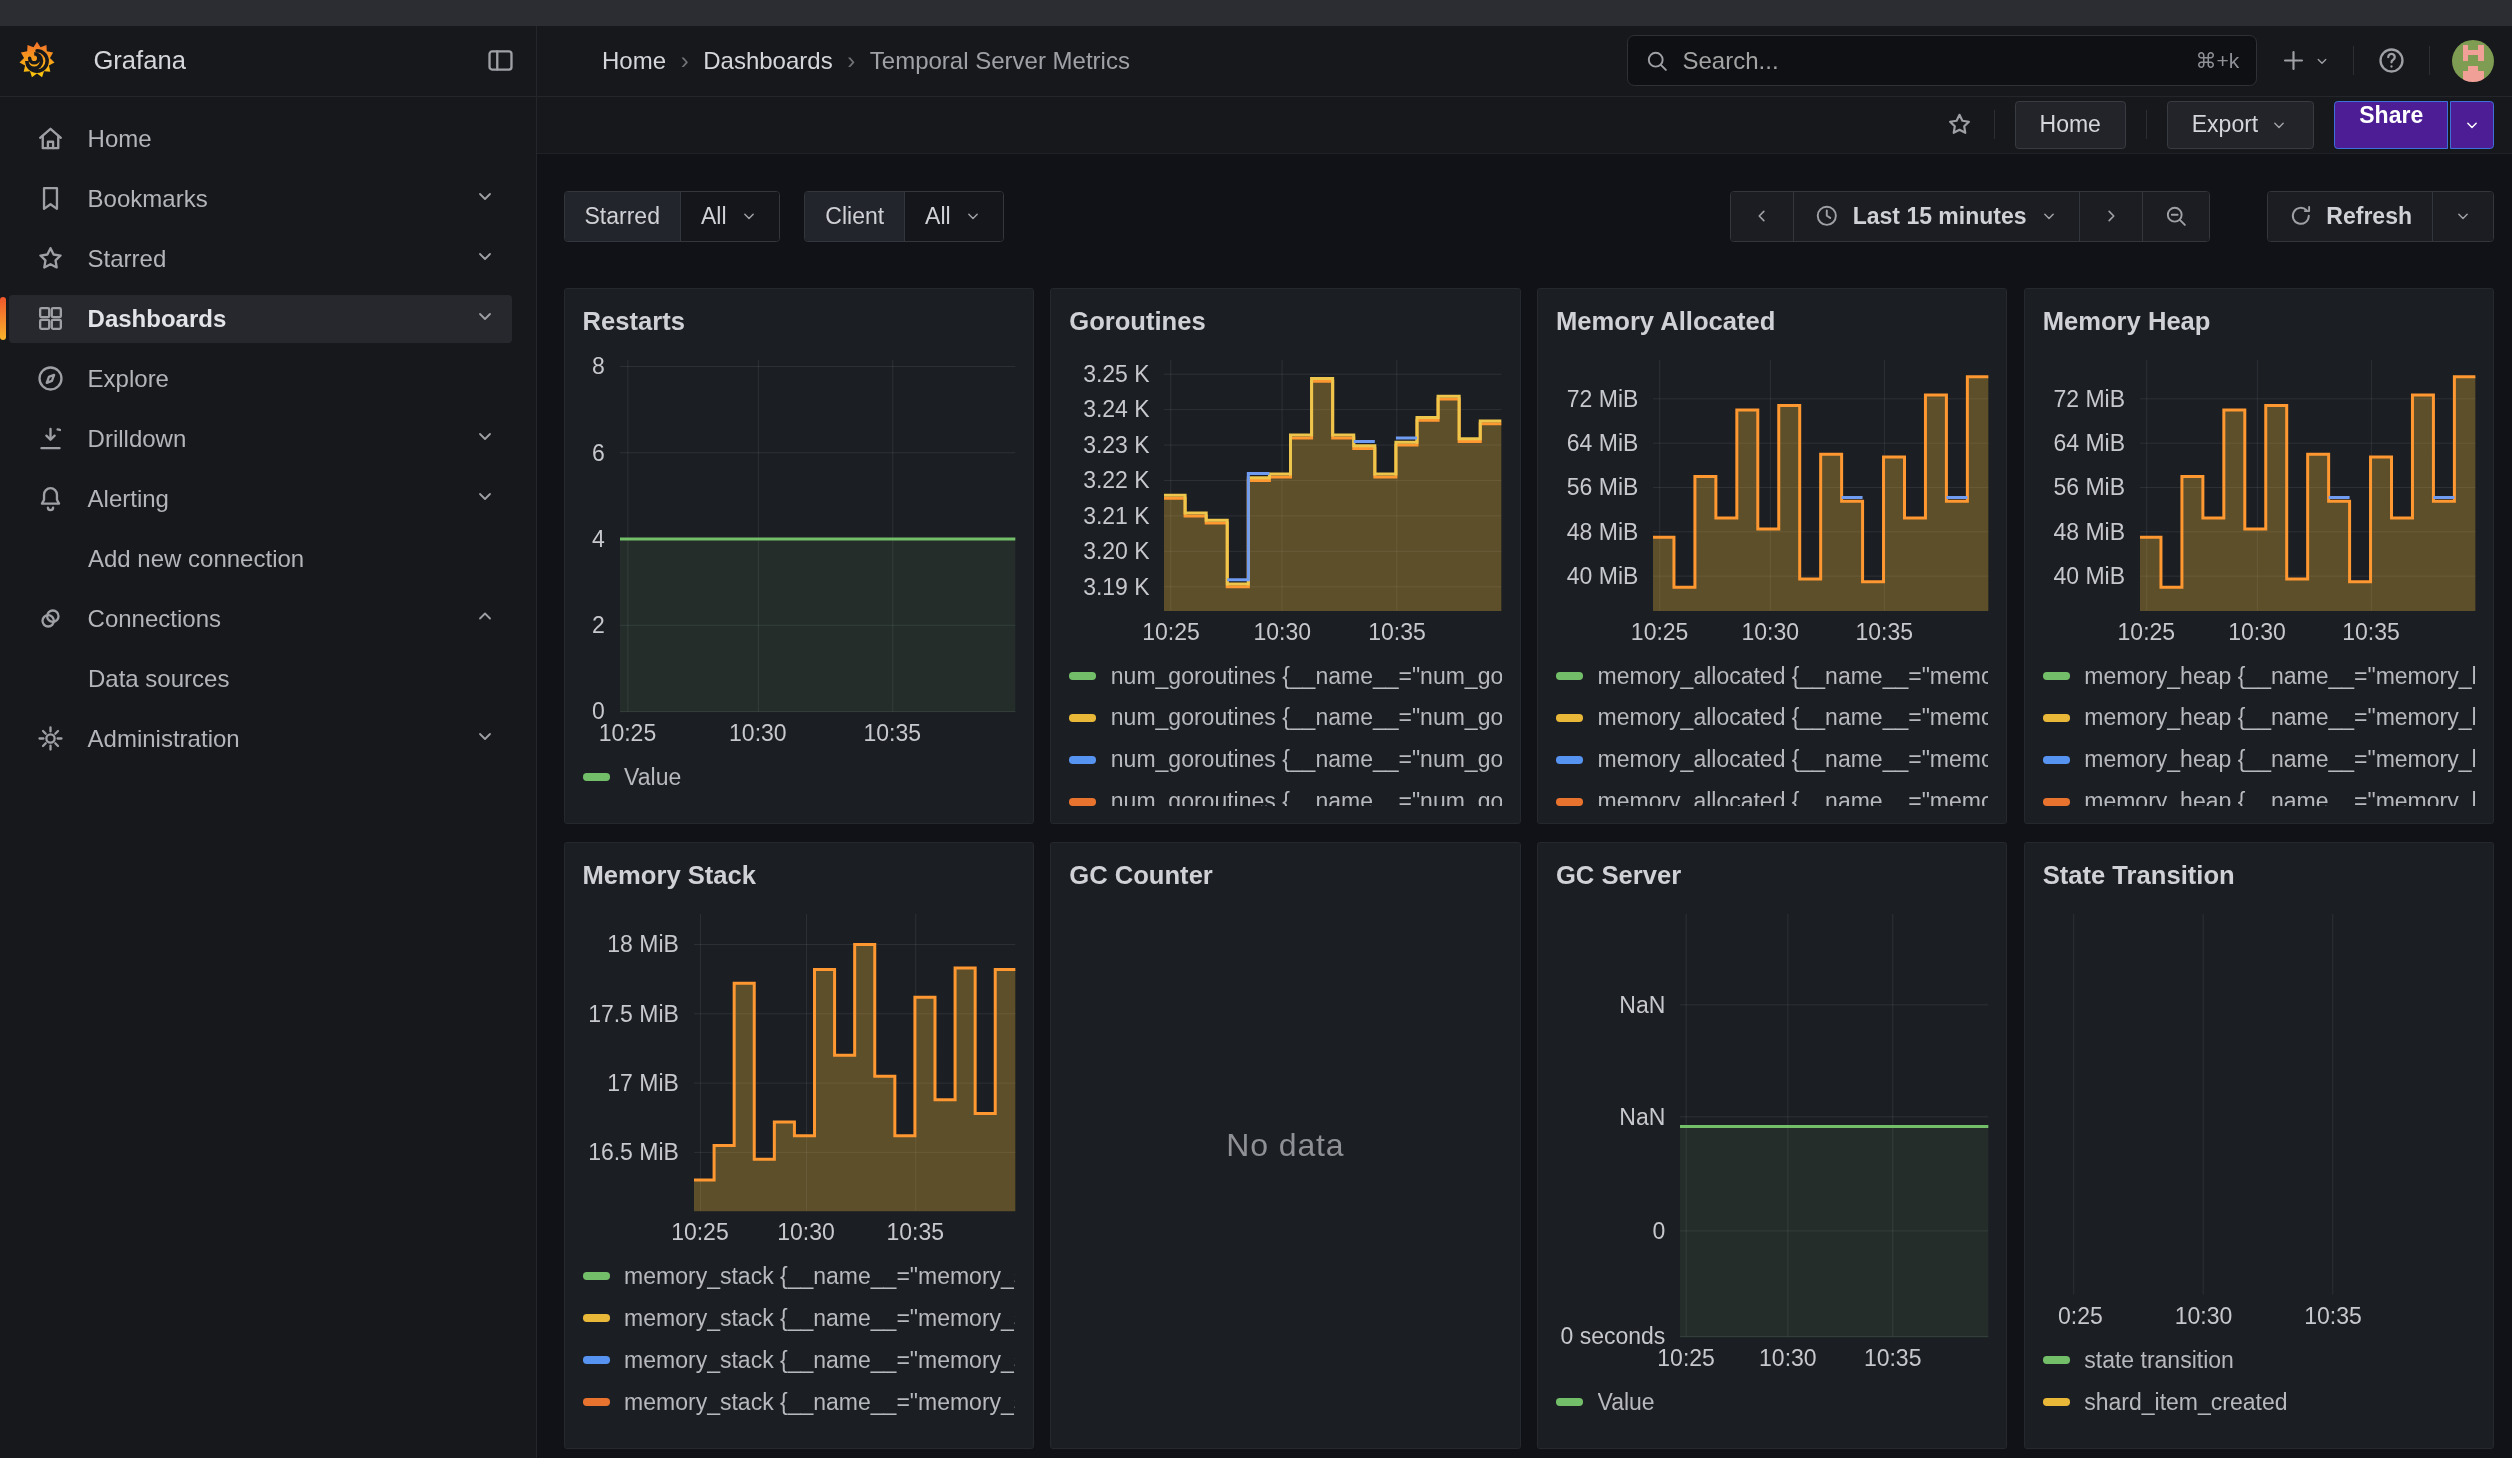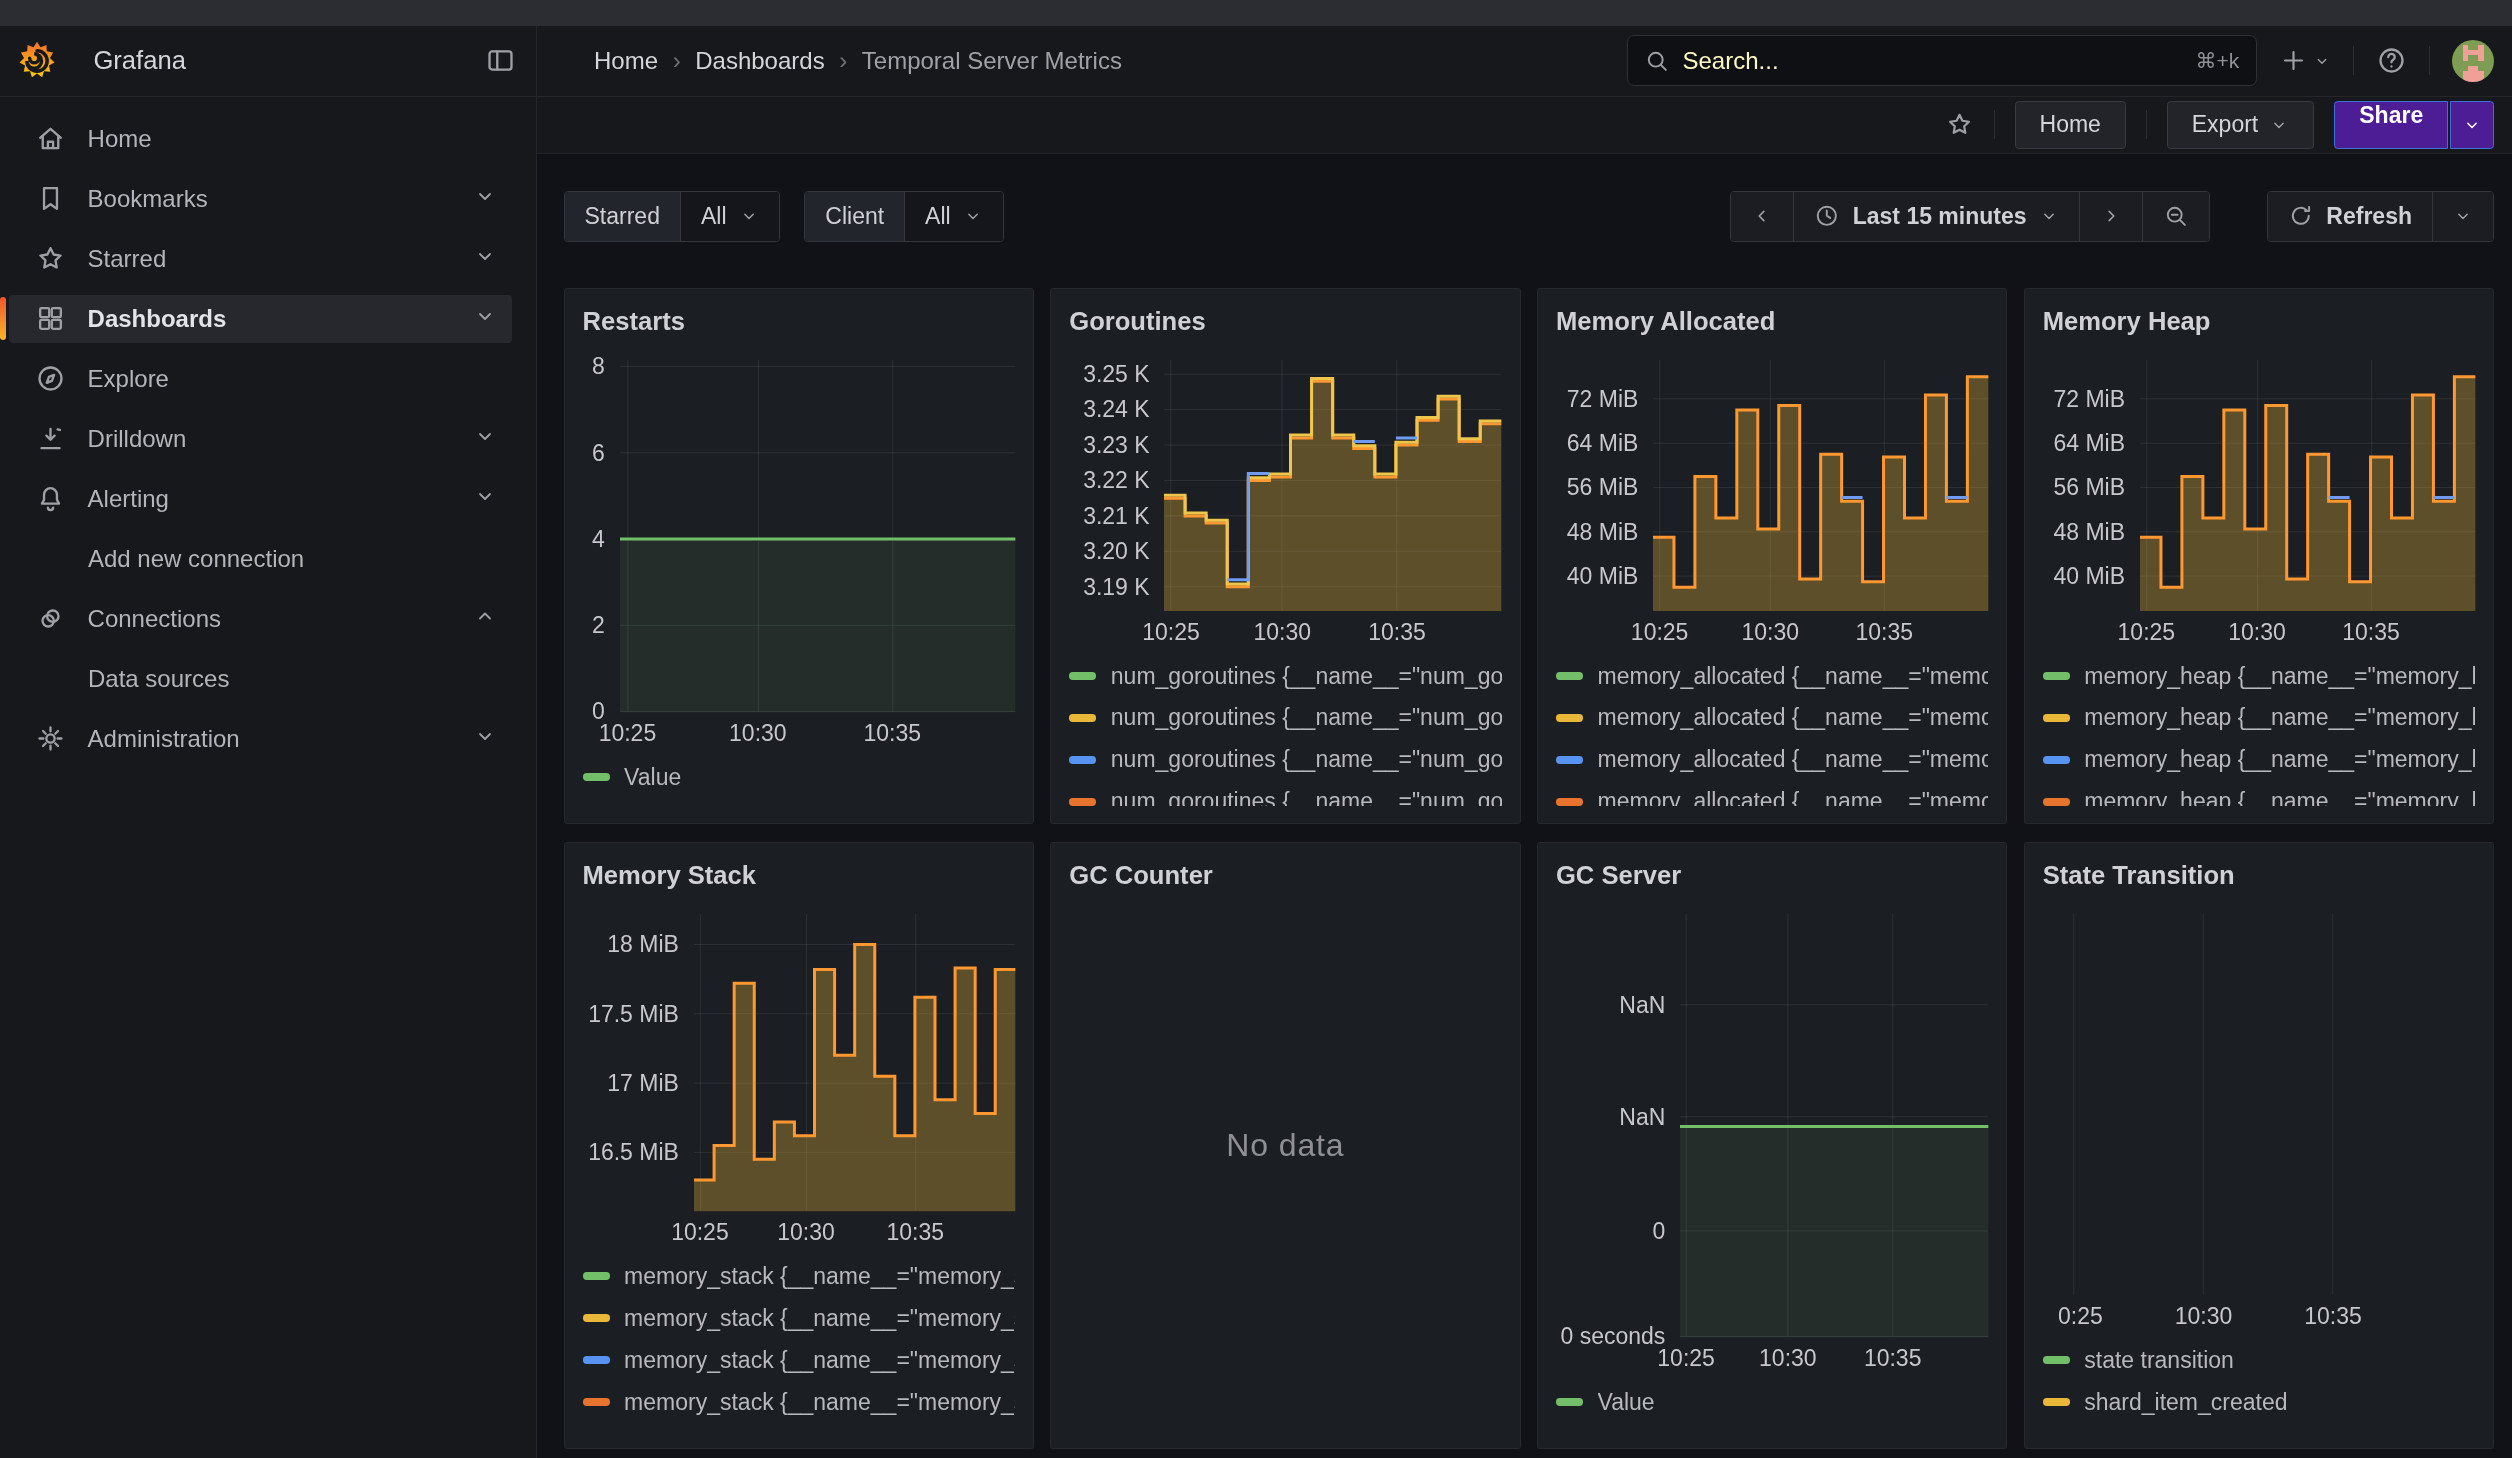--- a/index.html
+++ b/index.html
@@ -2,38 +2,38 @@
 <html style="font-size:14.6px"><head>
 <meta charset="utf-8">
 <style>
   * { margin:0; padding:0; box-sizing:border-box; }
   html,body { width:2512px; height:1458px; overflow:hidden; background:#111217;
     font-family:"Liberation Sans", sans-serif; color:#d5d6db; }
 
   
   .top-strip { height:25.6px; background:#2c2d32; }
   .header { height:71px; background:#17181c; display:flex; align-items:stretch;
-    border-bottom:0.9px solid #24262b; }
+    border-bottom:0.9px solid #24262b;gap:8px; }
   .brand { width:537px; display:flex; align-items:center; padding:0 20px 0 16.4px;
     border-right:0.9px solid #24262b; }
   .brand-logo { width:42px; height:42px; }
   .brand-name { font-size:25.6px; margin-left:35px; color:#d5d6db; }
   .brand-spacer { flex:1; }
   .icon-btn { display:flex; align-items:center; justify-content:center; cursor:pointer;
     color:#9ea0a6; background:none; border:none; }
   .icon-btn svg { display:block; }
   .header-main { flex:1; display:flex; align-items:center; padding:0 18px 0 57px; }
   .breadcrumb { display:flex; align-items:center; gap:14.6px; font-size:24px; }
   .crumb { color:#d5d6db; cursor:pointer; }
   .crumb.current { color:#9fa1a7; cursor:default; }
   .crumb-sep { color:#707277; font-size:24px; }
   .header-right { margin-left:auto; display:flex; align-items:center; gap:22px; }
   .search-box { width:630px; height:51px; background:#0f1014; border:0.9px solid #2f3137;
     border-radius:7.3px; display:flex; align-items:center; padding:0 16.4px; gap:12.8px; cursor:text; }
-  .search-ph { font-size:24px; color:#fef9c3; flex:1; }
+  .search-ph { font-size:24px; color:#a3a3a3; flex:1; }
   .search-kbd { font-size:21px; color:#8e9097; }
   .v-div { width:0.9px; height:29px; background:#2c2e34; }
   .avatar { width:42px; height:42px; border-radius:50%; overflow:hidden; cursor:pointer;
     display:grid; grid-template-columns:repeat(8,1fr); grid-template-rows:repeat(8,1fr); }
 
   
   .body-row { display:flex; height:1361px; }
   .sidebar { width:537px; background:#17181c; border-right:0.9px solid #24262b; padding-top:18px; }
   .side-item { position:relative; height:48px; margin:0 24px 12px 9px; display:flex;
     align-items:center; gap:22px; padding:0 14.6px 0 25.6px; border-radius:3.7px; cursor:pointer;

